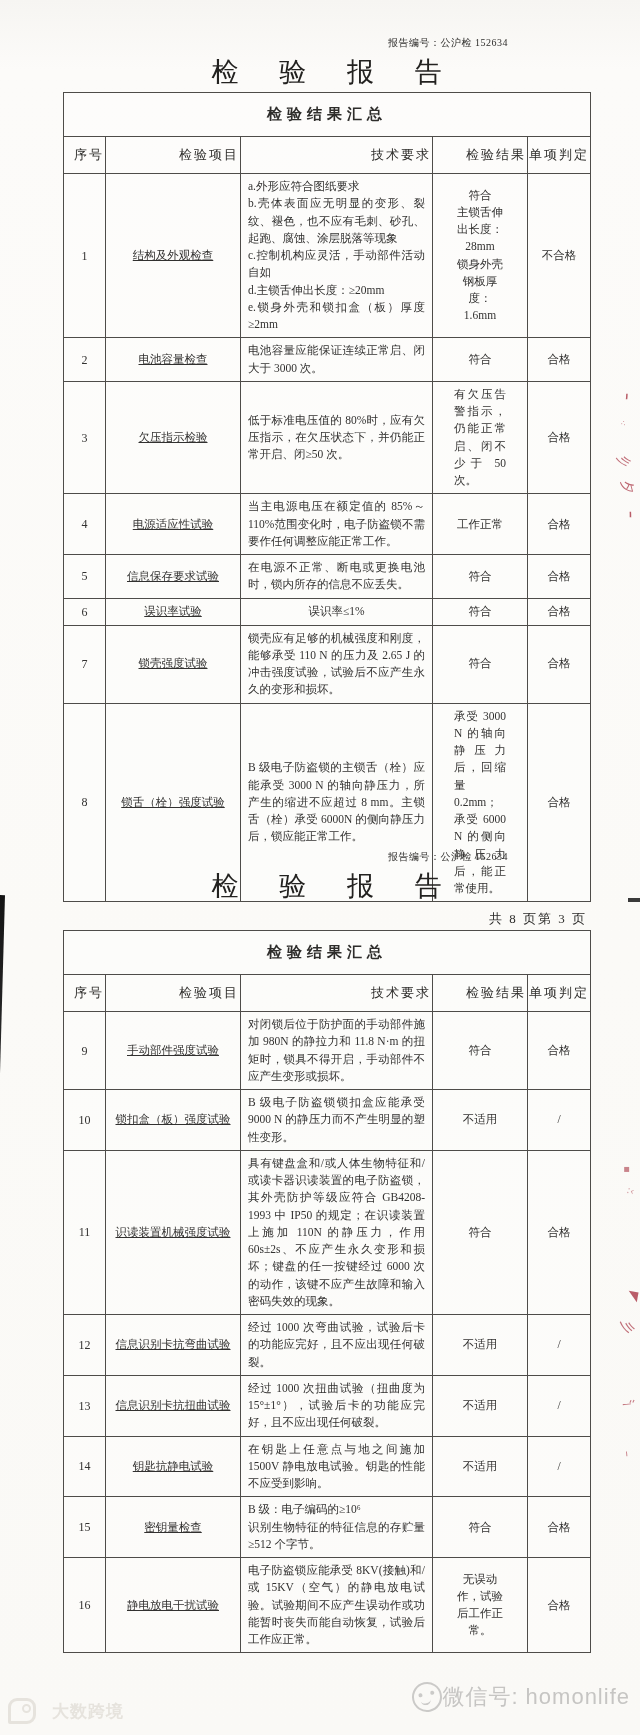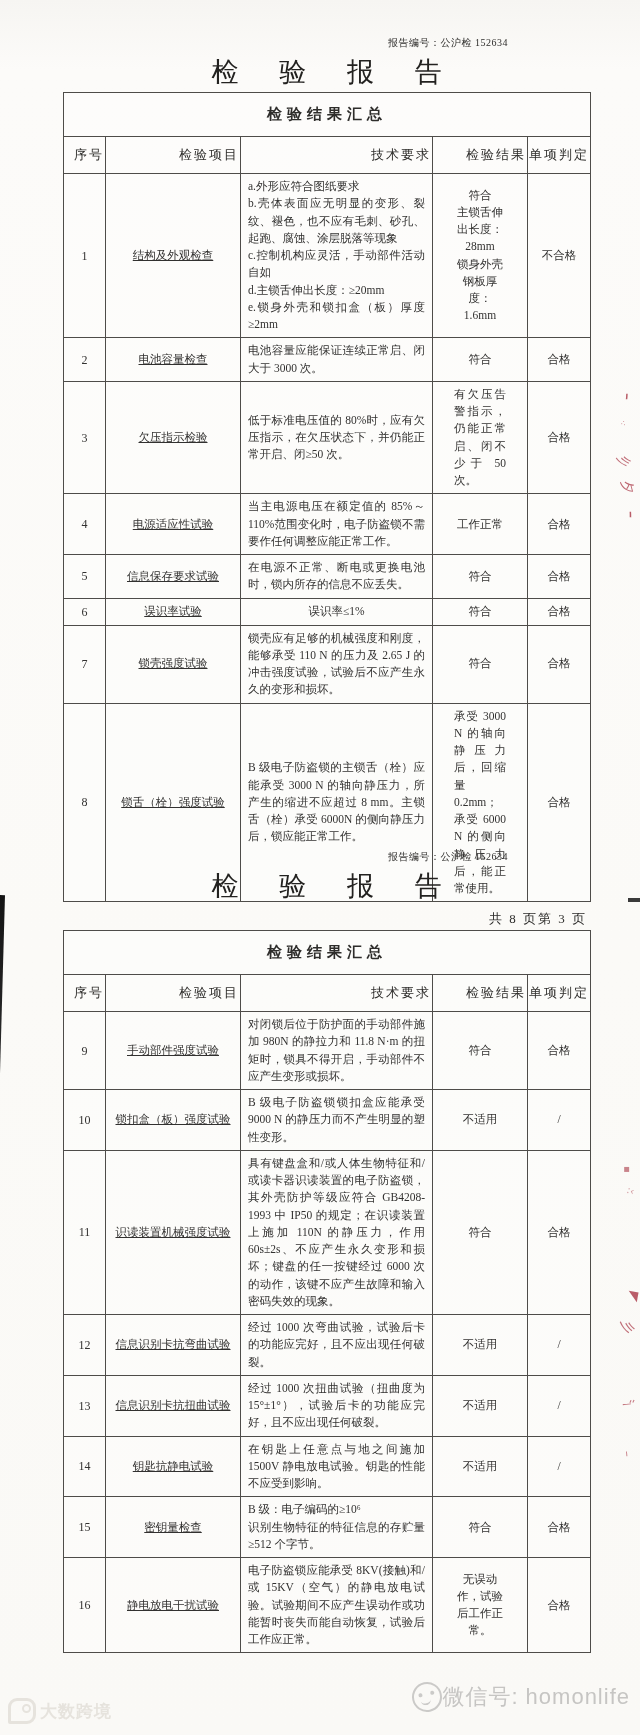--- a/index.html
+++ b/index.html
@@ -52,21 +52,21 @@
   .wechat-mark { position:absolute; right:10px; top:1682px; display:flex; align-items:center; gap:0;
                  color:#c6c5c3; }
   .wechat-text { font-size:22px; letter-spacing:1px; font-family:"Liberation Sans",sans-serif; }
   .face { position:relative; width:26px; height:26px; border:2.5px solid #cbcac8; border-radius:50%;
           transform:rotate(-12deg); }
   .face::before, .face::after { content:""; position:absolute; width:4px; height:4px; border-radius:50%;
           background:#cbcac8; top:8px; }
   .face::before { left:5px; } .face::after { right:5px; }
   .face .smile { position:absolute; left:6px; top:13px; width:10px; height:6px;
           border-bottom:2.5px solid #cbcac8; border-radius:0 0 8px 8px; }
-  .brand-mark { position:absolute; left:8px; top:1698px; display:flex; align-items:center; gap:4px;
+  .brand-mark { position:absolute; left:8px; top:1698px; display:flex; align-items:center; gap:16px;
                 color:#e6e3dd; }
   .brand-icon { width:22px; height:20px; border:3px solid #e6e3dd; border-radius:9px 9px 9px 2px;
                 position:relative; }
   .brand-icon::after { content:""; position:absolute; right:2px; top:3px; width:5px; height:5px;
                 border:2px solid #e6e3dd; border-radius:50%; }
   .brand-text { font-size:17px; font-weight:700; letter-spacing:1px;
                 font-family:"Liberation Sans",sans-serif; }
 </style>
 </head>
 <body>

